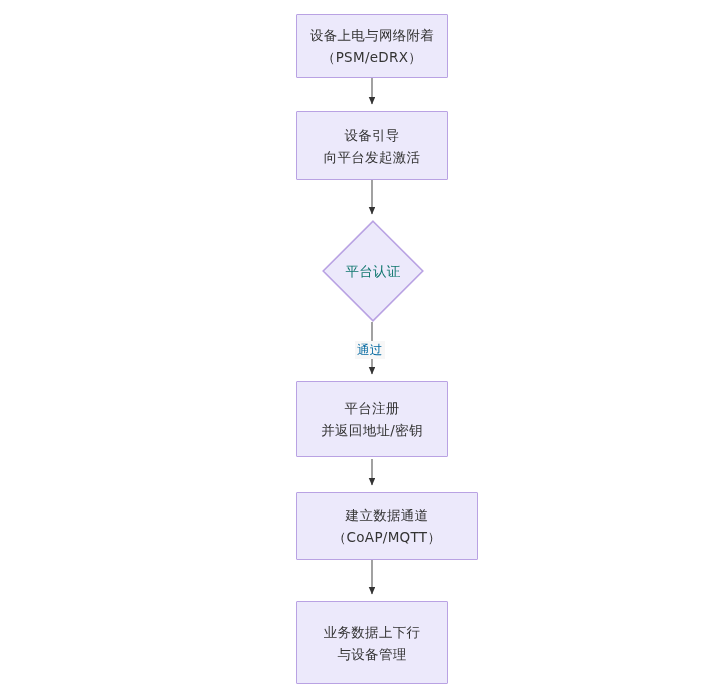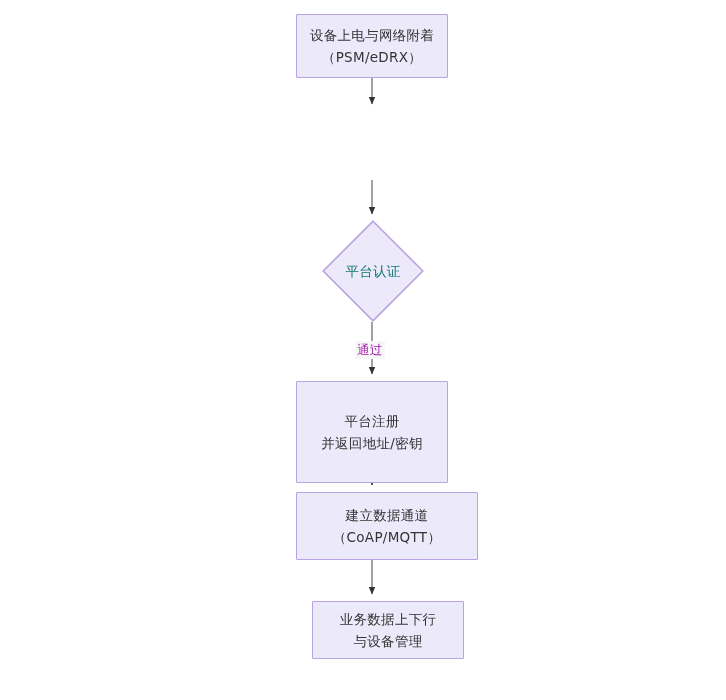--- a/index.html
+++ b/index.html
@@ -66,21 +66,21 @@
     position: relative;
     z-index: 2;
     font-size: 13.5px;
     line-height: 22px;
     color: #0f766e;
     letter-spacing: 0.3px;
   }
   .edge-label {
     position: absolute;
     background: #f7f7f7;
-    color: #a21caf;
+    color: #0369a1;
     font-size: 12.5px;
     line-height: 16px;
     padding: 1px 2px;
     letter-spacing: 0.3px;
     white-space: nowrap;
   }
 </style>
 </head>
 <body>
 
@@ -108,38 +108,42 @@
     <g>
       <line x1="372" y1="560" x2="372" y2="594" stroke="#555555" stroke-width="1.1" marker-end="url(#arrowhead)"></line>
     </g>
   </svg>
 
   <div class="node node-process" style="left:296px; top:14px; width:152px; height:64px;">
     <span class="node-label">设备上电与网络附着
 （PSM/eDRX）</span>
   </div>
 
+  <div class="node node-process" style="left:296px; top:111px; width:152px; height:69px;">
+    <span class="node-label">设备引导
+向平台发起激活</span>
+  </div>
 
   <div class="node node-decision" style="left:322px; top:220px; width:102px; height:102px;">
     <svg class="diamond-shape" viewBox="0 0 102 102" xmlns="http://www.w3.org/2000/svg">
       <polygon points="51,1.2 100.8,51 51,100.8 1.2,51" fill="#ece9fb" stroke="#b9a2e3" stroke-width="1.6"></polygon>
     </svg>
     <span class="diamond-label">平台认证</span>
   </div>
 
-  <div class="node node-process" style="left:296px; top:381px; width:152px; height:102px;">
+  <div class="node node-process" style="left:296px; top:381px; width:152px; height:76px;">
     <span class="node-label">平台注册
 并返回地址/密钥</span>
   </div>
 
   <div class="node node-process" style="left:296px; top:492px; width:182px; height:68px;">
     <span class="node-label">建立数据通道
 （CoAP/MQTT）</span>
   </div>
 
-  <div class="node node-process" style="left:296px; top:601px; width:152px; height:58px;margin-left:16px;">
+  <div class="node node-process" style="left:296px; top:601px; width:152px; height:83px;">
     <span class="node-label">业务数据上下行
 与设备管理</span>
   </div>
 
   <div class="edge-label" style="left:355px; top:341px;">通过</div>
 
 </div>
 
 </body></html>

